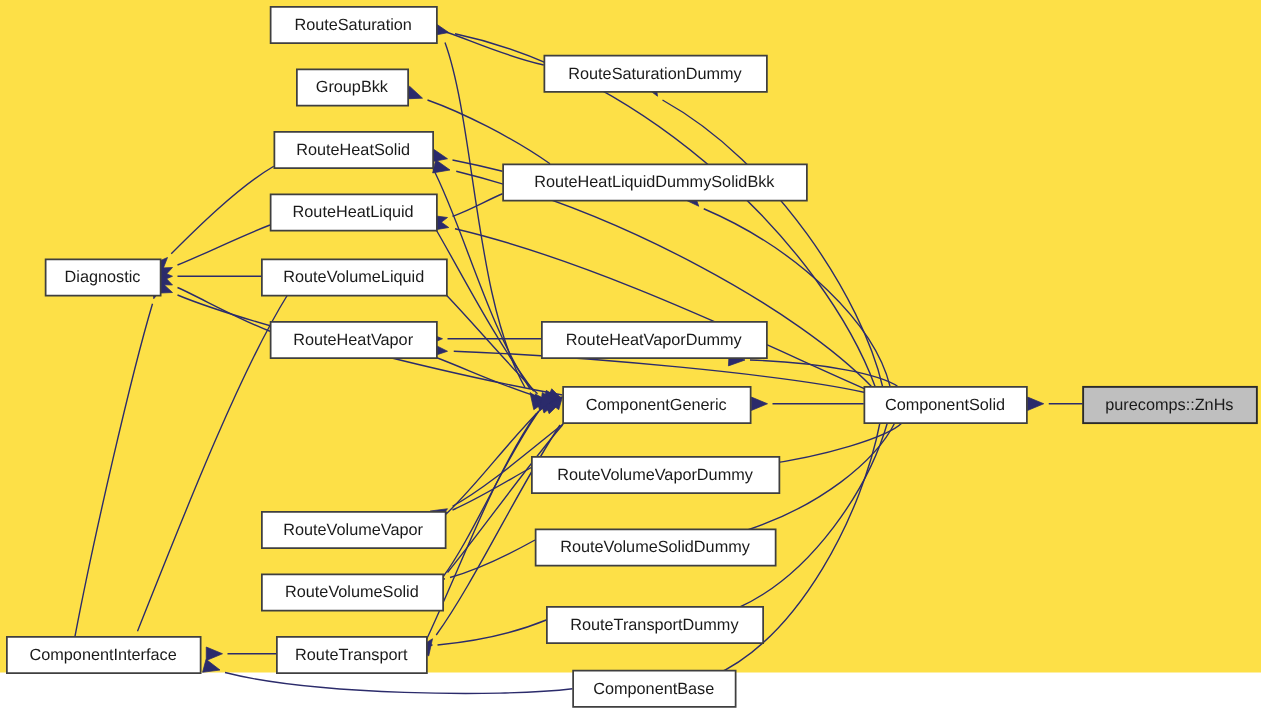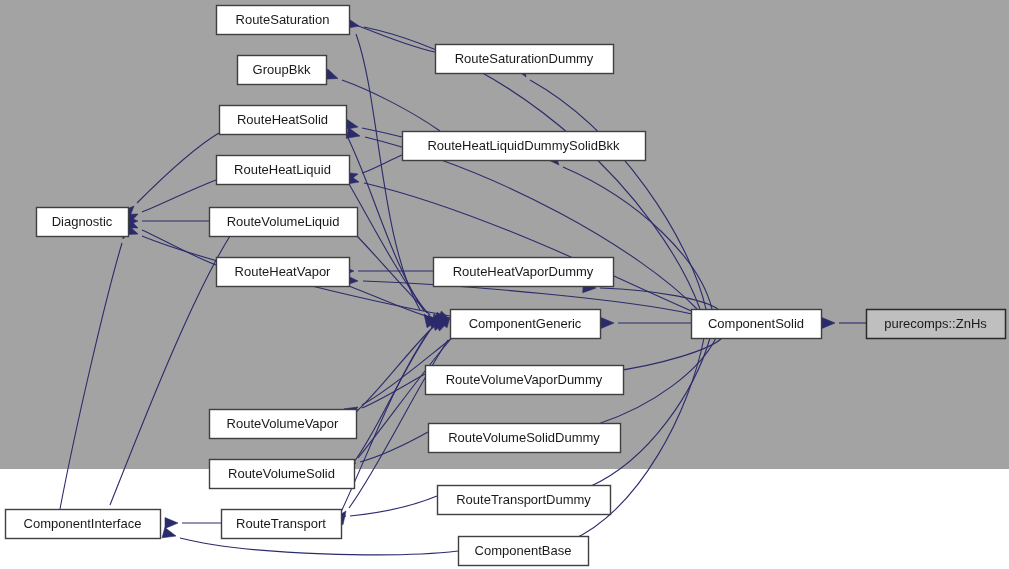--- a/index.html
+++ b/index.html
@@ -10,22 +10,22 @@
   }
   body {
     width: 1009px;
     height: 569px;
     font-family: "Liberation Sans", sans-serif;
     overflow: hidden;
   }
   #diagram-root {
     position: relative;
     width: 1009px;
-    height: 469px;
-    background: #a3a3a3;
+    height: 538px;
+    background: #fde047;
     text-decoration: underline;
   }
   svg#graph {
     position: absolute;
     top: 0;
     left: 0;
     width: 1009px;
     height: 569px;
     display: block;
   }

